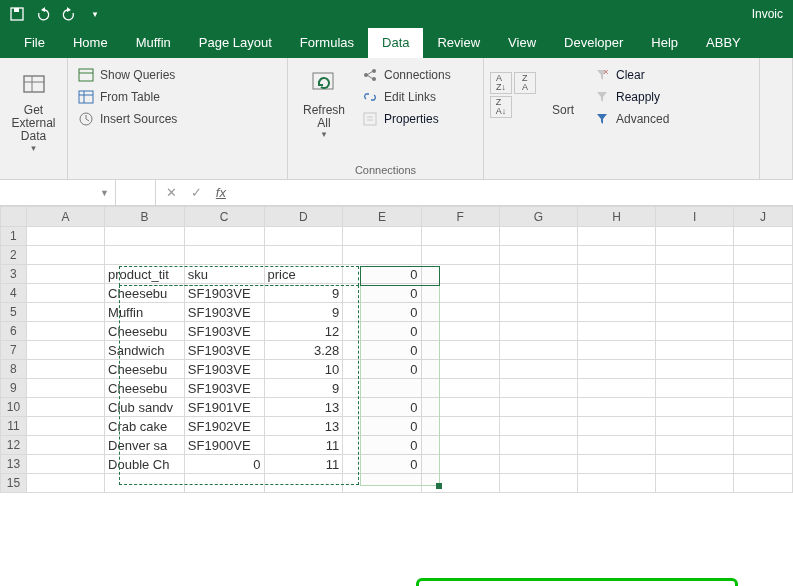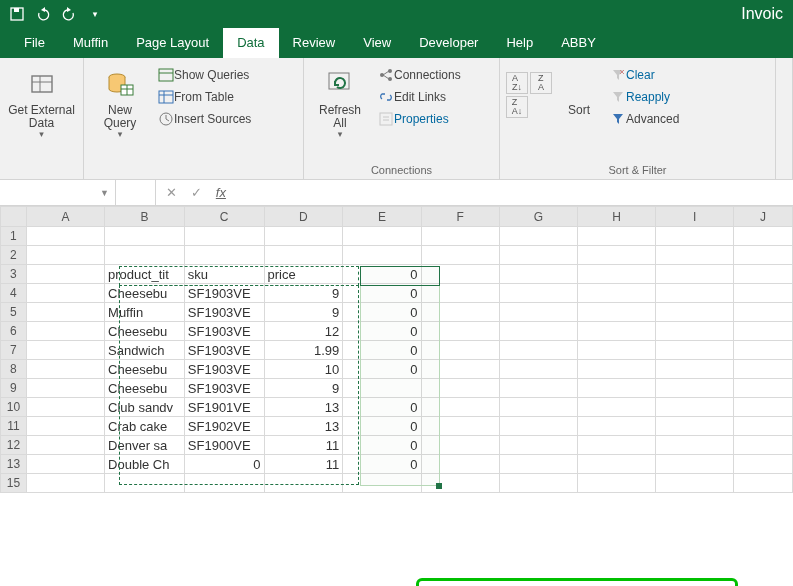--- a/index.html
+++ b/index.html
@@ -2,38 +2,38 @@
 <html><head>
 <meta charset="utf-8">
 <style>
   * { box-sizing: border-box; margin: 0; padding: 0; font-family: "Segoe UI", sans-serif; }
   body { width: 793px; height: 586px; overflow: hidden; background: #fff; position: relative; }
 
   
   .titlebar { height: 28px; background: #0f6d3a; color: #fff; display: flex; align-items: center; padding: 0 6px; font-size: 12px; }
   .titlebar .qat { display: flex; gap: 4px; align-items: center; }
   .titlebar .qat .qat-item { width: 22px; height: 20px; display:flex; align-items:center; justify-content:center; color:#fff; }
-  .titlebar .caption { margin-left: auto; padding-right: 4px; font-size: 16px; }
+  .titlebar .caption { margin-left: auto; padding-right: 4px; font-size: 12px; }
 
   
   .tabs { height: 30px; background: #0f6d3a; display: flex; align-items: flex-end; padding-left: 10px; font-size: 13px; color: #fff; }
   .tab { padding: 0 14px; height: 30px; line-height: 30px; cursor: pointer; }
   .tab.file { }
   .tab.active { background: #fff; color: #0f6d3a; }
   
   
   .ribbon { height: 122px; background: #f1f1f1; border-bottom: 1px solid #d4d4d4; display: flex; align-items: stretch; }
   .group { border-right: 1px solid #d4d4d4; display:flex; flex-direction: column; padding: 2px 6px 0 6px; position:relative; }
   .group-body { flex: 1; display:flex; align-items:flex-start; gap:4px; padding-top:4px; }
   .group-label { text-align:center; font-size: 11px; color:#666; padding: 2px 0 3px; }
   .big-btn { display:flex; flex-direction:column; align-items:center; justify-content:center; font-size:12px; color:#444; width:60px; padding:4px 2px; cursor:pointer; text-align:center; line-height:1.1; }
   .big-btn .icon-slot { width:32px; height:32px; display:flex; align-items:center; justify-content:center; margin-bottom:4px; }
-  .small-btn { display:flex; align-items:center; font-size:12px; color:#444; height:22px; padding: 0 4px; cursor:pointer; }
+  .small-btn { display:flex; align-items:center; gap:6px; font-size:12px; color:#444; height:22px; padding: 0 4px; cursor:pointer; }
   .small-btn .icon-slot { width:16px; height:16px; display:flex; align-items:center; justify-content:center; }
-  .small-btn.disabled { color:#0369a1; }
+  .small-btn.disabled { color:#0f172a; }
   .vstack { display:flex; flex-direction:column; }
   .dropdown-caret::after { content: " ▾"; font-size: 9px; color:#666; }
 
   
   .formula-bar { height: 26px; border-bottom: 1px solid #d4d4d4; display:flex; align-items:stretch; background:#fff; }
   .name-box { width:116px; border-right:1px solid #d4d4d4; display:flex; align-items:center; padding:0 6px; font-size:12px; color:#444; }
   .name-box .caret { margin-left:auto; font-size:9px; color:#888; }
   .name-box-sep { width:40px; border-right:1px solid #d4d4d4; }
   .fx-area { display:flex; align-items:center; gap:14px; padding:0 10px; font-size:13px; color:#999; }
   .fx-area .fx { font-style: italic; color:#666;text-decoration:underline; }
@@ -80,63 +80,52 @@
           <path d="M6 1 L6 6 L10 4 Z" fill="#fff"></path>
         </svg>
     </div>
     <div class="qat-item" style="font-size:9px;">▾</div>
   </div>
   <div class="caption">Invoic</div>
 </div>
 
 <div class="tabs">
   <div class="tab file">File</div>
+  <div class="tab">Home</div>
   <div class="tab">Muffin</div>
   <div class="tab">Page Layout</div>
+  <div class="tab">Formulas</div>
   <div class="tab active">Data</div>
   <div class="tab">Review</div>
   <div class="tab">View</div>
   <div class="tab">Developer</div>
   <div class="tab">Help</div>
   <div class="tab">ABBY</div>
 </div>
 
 <div class="ribbon">
-  <div class="group" style="width:84px">
+  <div class="group" style="width:68px">
     <div class="group-body">
       <div class="big-btn dropdown-caret" style="width:74px">
         <span class="icon-slot">
           <svg width="28" height="28" viewBox="0 0 28 28">
               <rect x="4" y="6" width="20" height="16" fill="none" stroke="#7a7a7a" stroke-width="1.4"></rect>
               <line x1="4" y1="12" x2="24" y2="12" stroke="#7a7a7a"></line>
               <line x1="12" y1="6" x2="12" y2="22" stroke="#7a7a7a"></line>
             </svg>
         </span>
         <span style="white-space:pre-line">Get External
 Data</span>
       </div>
     </div>
     <div class="group-label"></div>
   </div>
 
   <div class="group" style="width:220px">
     <div class="group-body">
-      <div class="big-btn dropdown-caret">
-        <span class="icon-slot">
-          <svg width="30" height="30" viewBox="0 0 30 30">
-              <ellipse cx="12" cy="8" rx="8" ry="3" fill="#f7c873" stroke="#b58a2e"></ellipse>
-              <path d="M4 8 v12 a8 3 0 0 0 16 0 V8" fill="#f7c873" stroke="#b58a2e"></path>
-              <rect x="16" y="16" width="12" height="10" fill="#fff" stroke="#3a7d3a"></rect>
-              <line x1="16" y1="20" x2="28" y2="20" stroke="#3a7d3a"></line>
-              <line x1="22" y1="16" x2="22" y2="26" stroke="#3a7d3a"></line>
-            </svg>
-        </span>
-        <span style="white-space:pre-line">New
-Query</span>
-      </div>
       <div class="vstack">
         <div class="small-btn">
           <span class="icon-slot">
               <svg width="16" height="16">
                 <rect x="1" y="2" width="14" height="12" fill="none" stroke="#3a7d3a"></rect>
                 <line x1="1" y1="6" x2="15" y2="6" stroke="#3a7d3a"></line>
               </svg>
             </span>
           <span>Show Queries</span>
         </div>
@@ -246,21 +235,20 @@
         <div class="small-btn">
           <span class="icon-slot">
               <svg width="14" height="14">
                 <path d="M2 2 h10 l-4 5 v5 l-2 -2 v-3 z" fill="#3973b5"></path>
               </svg>
             </span>
           <span>Advanced</span>
         </div>
       </div>
     </div>
-    <div class="group-label">Sort &amp; Filter</div>
   </div>
   <div class="group" style="flex:1">
       <div class="group-body"></div>
       <div class="group-label"></div>
     </div>
 </div>
 
 <div class="formula-bar">
   <div class="name-box">
     <span></span>
@@ -382,21 +370,21 @@
           <td></td>
           <td></td>
           <td></td>
           <td></td>
         </tr>
         <tr>
           <th>7</th>
           <td></td>
           <td>Sandwich</td>
           <td>SF1903VE</td>
-          <td class="num">1.99</td>
+          <td class="num">3.28</td>
           <td class="num">0</td>
           <td></td>
           <td></td>
           <td></td>
           <td></td>
           <td></td>
         </tr>
         <tr>
           <th>8</th>
           <td></td>

